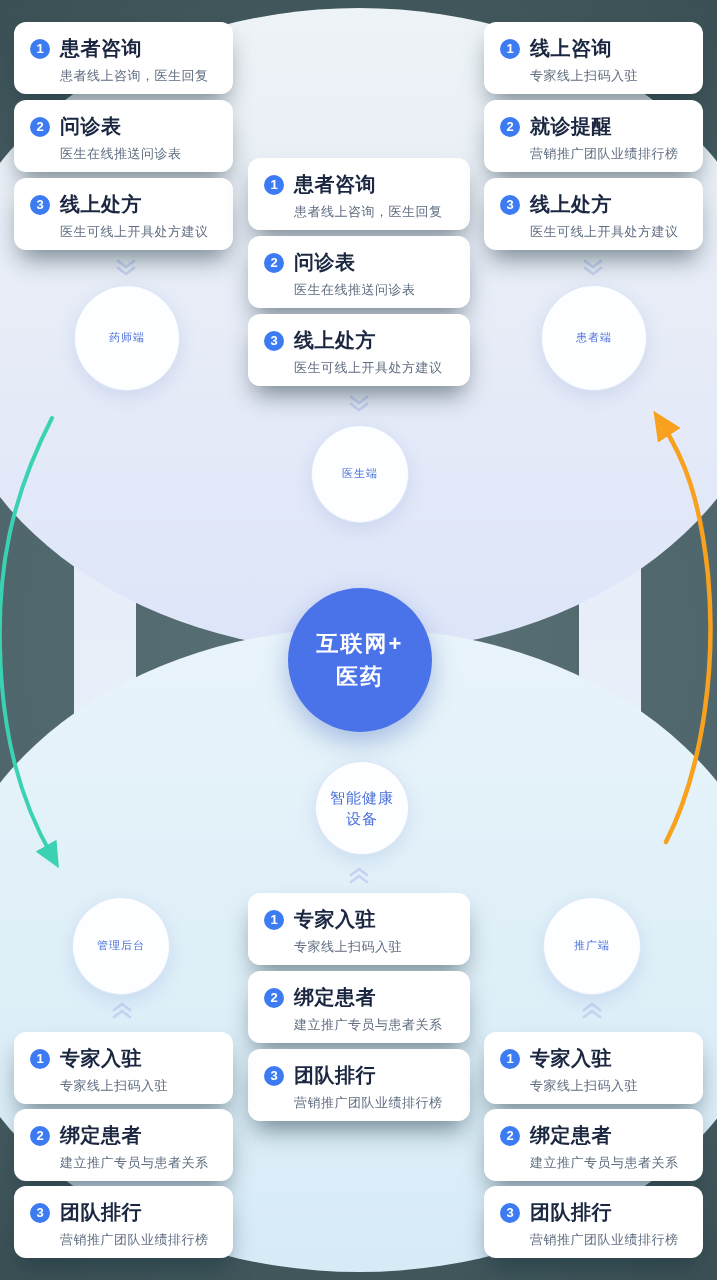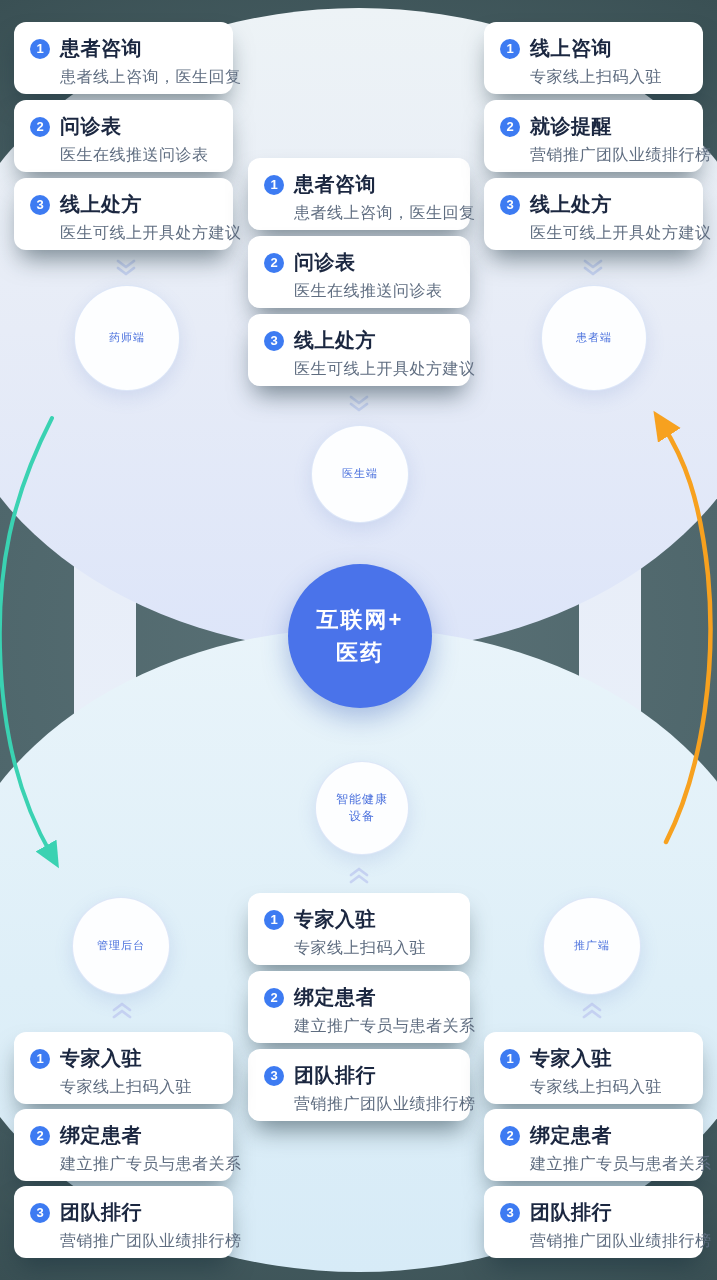--- a/index.html
+++ b/index.html
@@ -38,21 +38,21 @@
 
   
   .stack{position:absolute;display:flex;flex-direction:column;gap:6px;}
   .card{background:#ffffff;border-radius:12px;height:72px;box-sizing:border-box;
     padding:13px 14px 0 16px;
     box-shadow:0 14px 24px -6px rgba(25,49,60,.55);}
   .card-head{display:flex;align-items:center;gap:10px;}
   .badge{width:20px;height:20px;border-radius:50%;background:#3d7bf2;color:#fff;
     font-size:13px;font-weight:700;display:flex;align-items:center;justify-content:center;flex:0 0 20px;}
   .card-title{font-size:20px;font-weight:700;color:#1b2740;letter-spacing:.5px;}
-  .card-desc{margin:5px 0 0 30px;font-size:16px;color:#5f6d80;letter-spacing:.5px;white-space:nowrap;}
+  .card-desc{margin:5px 0 0 30px;font-size:13px;color:#5f6d80;letter-spacing:.5px;white-space:nowrap;}
 </style>
 </head>
 <body>
 
 <div id="stage">
 
   <div class="pillar pillar-left"></div>
   <div class="pillar pillar-right"></div>
   <div class="blob blob-top"></div>
   <div class="blob blob-bottom"></div>
@@ -109,25 +109,25 @@
 
   <div class="node" style="left:74px;top:285px;width:104px;height:104px;">
     <span>药师端</span>
   </div>
   <div class="node" style="left:311px;top:425px;width:96px;height:96px;">
     <span>医生端</span>
   </div>
   <div class="node" style="left:541px;top:285px;width:104px;height:104px;">
     <span>患者端</span>
   </div>
-  <div class="node node-hub" style="left:288px;top:564px;width:144px;height:144px;text-align:center;">
+  <div class="node node-hub" style="left:288px;top:588px;width:144px;height:144px;text-align:center;">
     <div>互联网+</div>
     <div>医药</div>
   </div>
-  <div class="node" style="left:315px;top:761px;width:92px;height:92px;font-size:12px;">
+  <div class="node" style="left:315px;top:761px;width:92px;height:92px;font-size:15px;">
     <div>智能健康</div>
     <div>设备</div>
   </div>
   <div class="node" style="left:72px;top:897px;width:96px;height:96px;">
     <span>管理后台</span>
   </div>
   <div class="node" style="left:543px;top:897px;width:96px;height:96px;">
     <span>推广端</span>
   </div>
 

